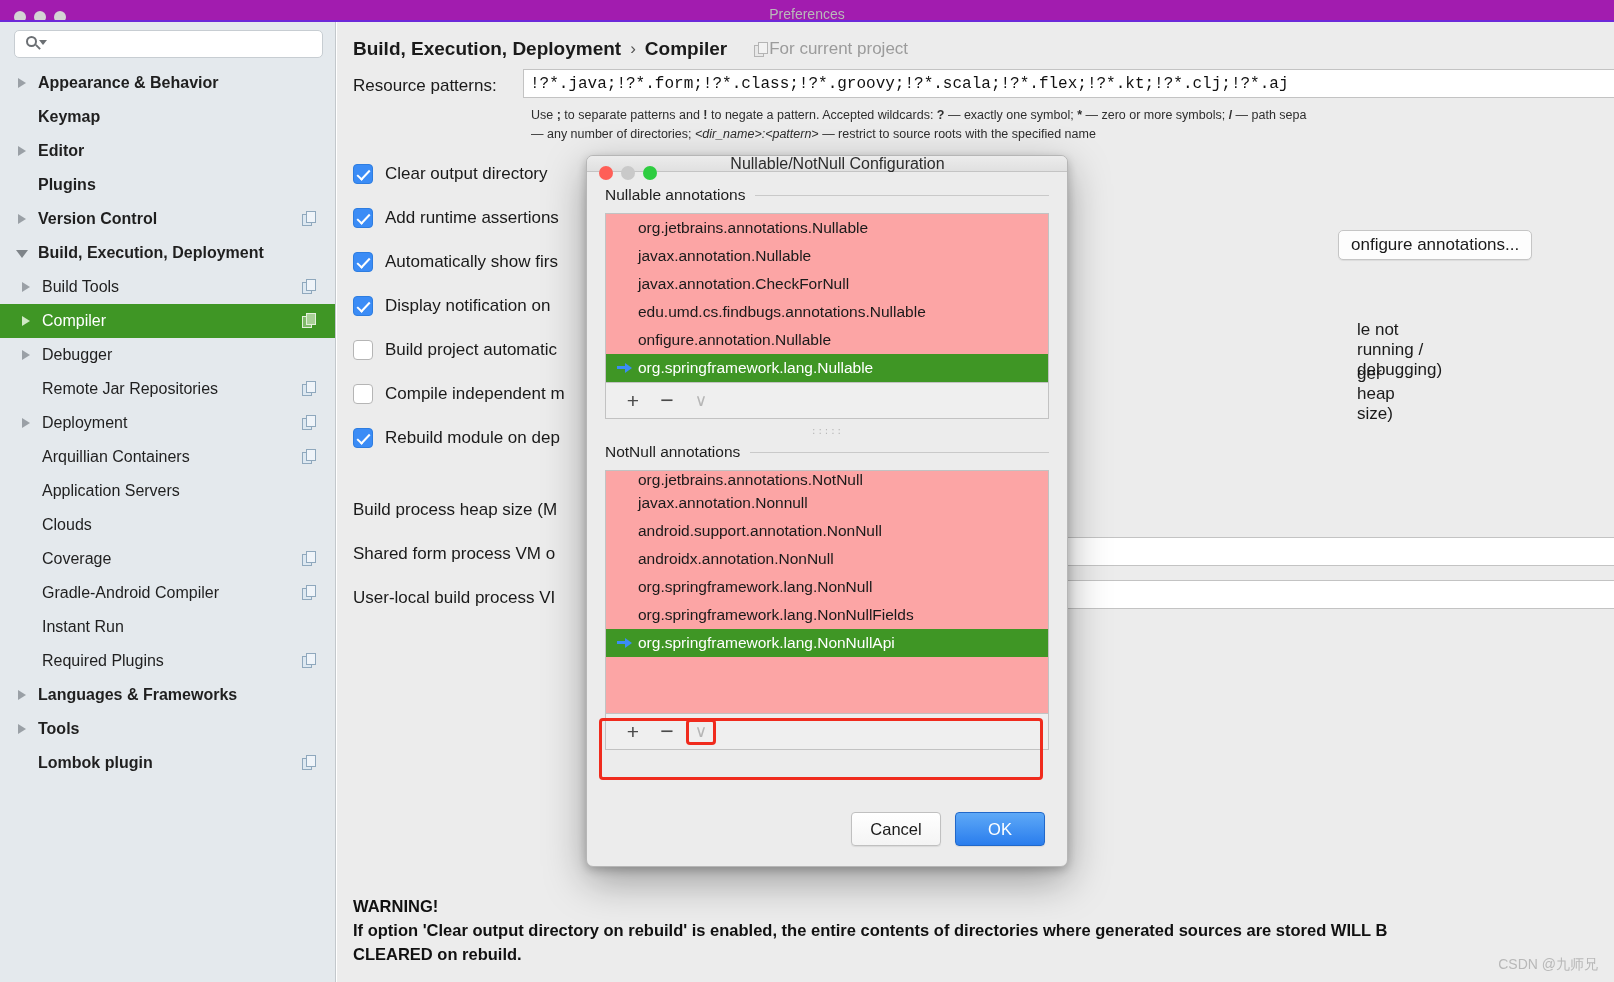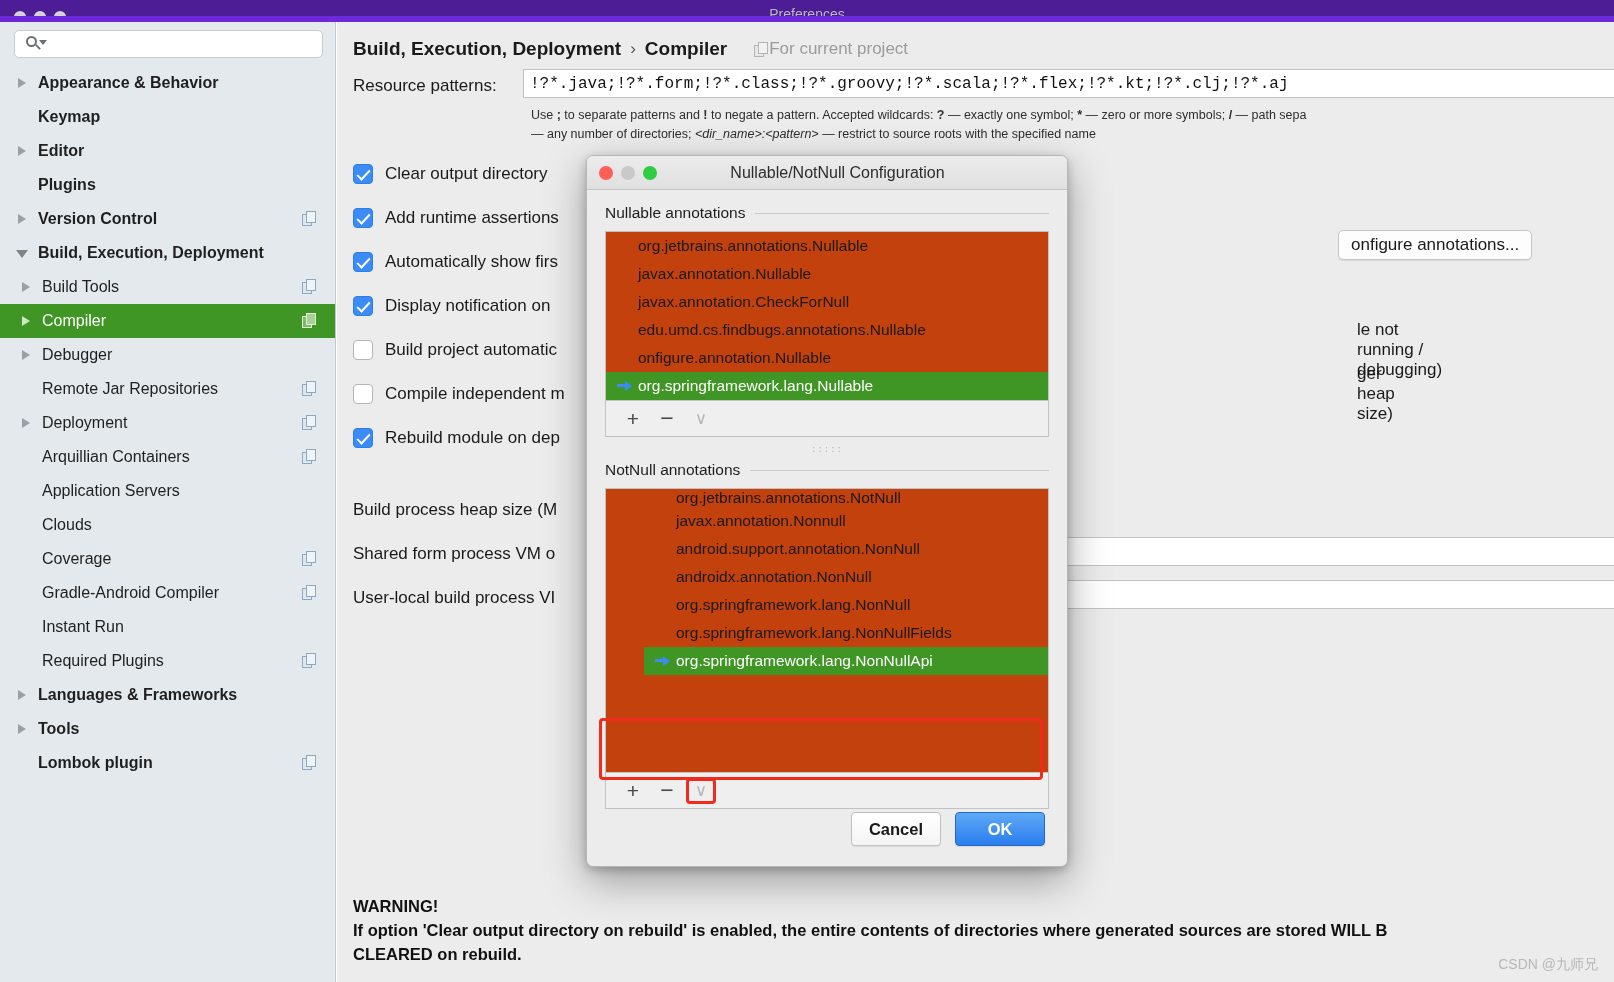--- a/index.html
+++ b/index.html
@@ -8,21 +8,21 @@
     width: 1614px; height: 982px;
     overflow: hidden;
     font-family: "Liberation Sans", sans-serif;
     background: #ffffff;
   }
   #root { position: relative; width: 1614px; height: 982px; overflow: hidden; background:#fff; }
 
   
   .titlebar {
     position: absolute; left: 0; top: 0; width: 1614px; height: 22px;
-    background: #4c1d95; border-bottom: 6px solid #6d28d9;
+    background: #a21caf; border-bottom: 2px solid #6d28d9;
     overflow: hidden;
   }
   .titlebar .tb-title {
     position: absolute; left: 0; right: 0; top: 6px;
     text-align: center; font-size: 14px; color: #b9b9b9;
   }
   .tb-lights { position: absolute; left: 14px; top: 11px; display: flex; gap: 8px; }
   .tb-lights i { width: 12px; height: 12px; border-radius: 50%; background: #d4d4d4; display:block; }
 
   
@@ -151,38 +151,38 @@
   }
 
   
   .dialog {
     position:absolute; left:586px; top:155px; width:482px; height:712px;
     background:#ececec; border:1px solid #b6b6b6; border-radius:7px;
     box-shadow: 0 14px 42px rgba(0,0,0,.34), 0 3px 10px rgba(0,0,0,.22);
     overflow:hidden;
   }
   .dlg-title {
-    height:34px; background:linear-gradient(#ececec,#e0e0e0);
+    height:16px; background:linear-gradient(#ececec,#e0e0e0);
     border-bottom:1px solid #c4c4c4; position:relative;
     display:flex; align-items:center; justify-content:center;padding-left:21px;
   }
   .dlg-title .t-txt { font-size:16px; color:#2c2c2c; }
   .dlg-lights { position:absolute; left:12px; top:10px; display:flex; gap:8px; }
   .dlg-lights i { width:14px; height:14px; border-radius:50%; display:block; }
   .dlg-lights .red { background:#ff5f57; }
   .dlg-lights .yel { background:#c9c9c9; }
   .dlg-lights .grn { background:#2fcd41; }
 
   .dlg-body { padding: 14px 18px 0 18px; position:relative; }
   .sec-head { display:flex; align-items:center; gap:10px; margin-bottom:9px; }
   .sec-head .sh-txt { font-size:15.5px; color:#1d1d1d; white-space:nowrap; }
   .sec-head .sh-line { flex:1; height:1px; background:#c9c9c9; }
 
   .lst {
-    background:#c2410c; border:1px solid #c2c2c2; overflow:hidden;
+    background:#fca5a5; border:1px solid #c2c2c2; overflow:hidden;
   }
   .lst-row {
     height:28px; display:flex; align-items:center; padding-left:10px;
     font-size:15.5px; color:#1a1a1a; position:relative;
   }
   .lst-row .arrow { width:22px; flex:0 0 auto; position:relative; height:16px; }
   .lst-row .arrow.on::before {
     content:""; position:absolute; left:1px; top:6px; width:10px; height:3px; background:#3b8cf6;
   }
   .lst-row .arrow.on::after {
@@ -217,21 +217,20 @@
 
   .dlg-footer {
     position:absolute; left:0; right:0; bottom:0; height:74px;
     display:flex; align-items:center; justify-content:flex-end; gap:14px; padding-right:22px;
   }
   .btn {
     height:34px; min-width:90px; border-radius:4px; font-size:16.5px;
     display:flex; align-items:center; justify-content:center;
     border:1px solid #c0c0c0; background:linear-gradient(#ffffff,#f4f4f4); color:#1a1a1a;
     box-shadow:0 1px 1px rgba(0,0,0,.08);
-    font-weight:bold;
   }
   .btn.primary {
     background:linear-gradient(#5ea9f7,#2a7ded); border-color:#2168c9; color:#fff;
   }
 
   .watermark {
     position:absolute; right:16px; bottom:8px; font-size:14px; color:#b8b8b8;
   }
 </style>
 </head>
@@ -514,21 +513,21 @@
       </div>
 
       <div class="grip" style="position:relative; margin-top:8px;">
           <span>:::::</span>
         </div>
 
       <div class="sec-head" style="margin-top:6px;">
         <span class="sh-txt">NotNull annotations</span>
         <span class="sh-line"></span>
       </div>
-      <div class="lst" id="notnull-list" style="height:285px;padding-left:38px;">
+      <div class="lst" id="notnull-list" style="height:244px;">
           <div class="lst-row clip" style="height: 18px; align-items: flex-end; overflow: hidden;">
             <span class="arrow"></span>
             <span>org.jetbrains.annotations.NotNull</span>
           </div>
           <div class="lst-row">
             <span class="arrow"></span>
             <span>javax.annotation.Nonnull</span>
           </div>
           <div class="lst-row">
             <span class="arrow"></span>

